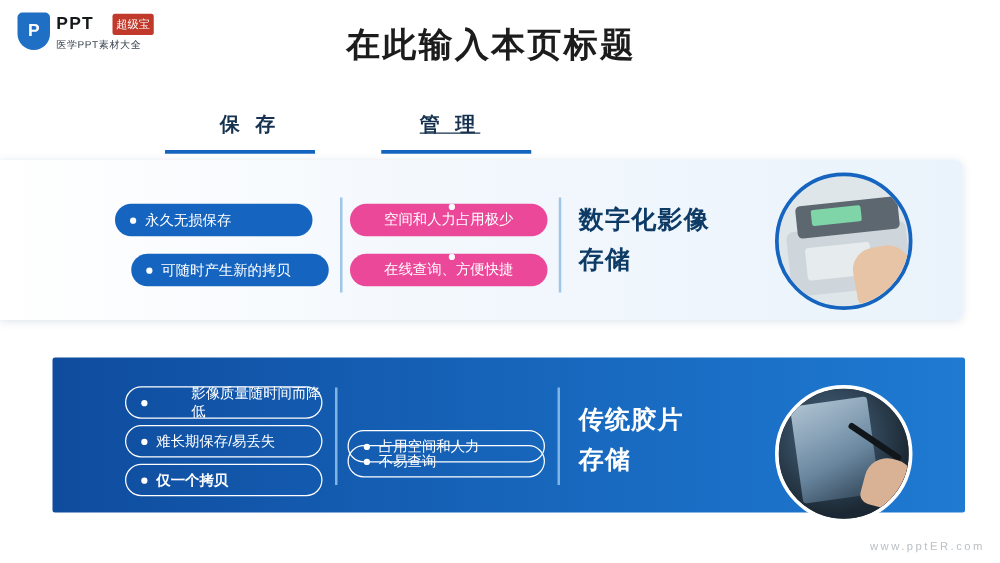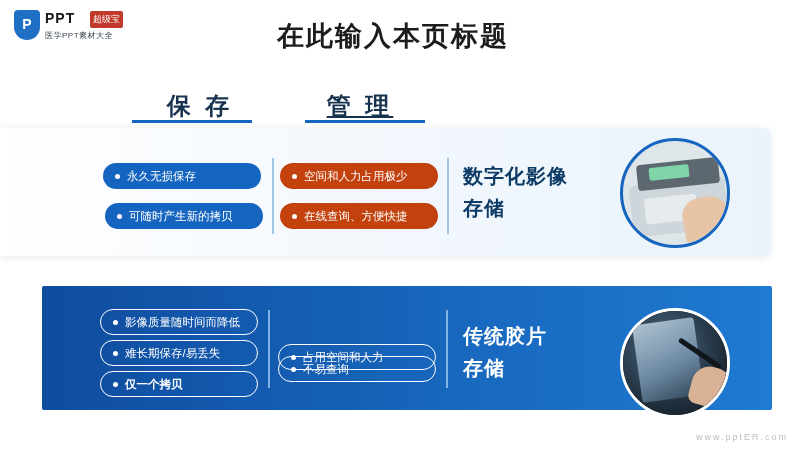--- a/index.html
+++ b/index.html
@@ -80,21 +80,21 @@
     text-align: center;
     font-size: 27px;
     font-weight: bold;
     color: #1c1c1c;
     letter-spacing: 2px;
   }
 
   
   .col-head {
     position: absolute;
-    font-size: 24px;
+    font-size: 16px;
     font-weight: bold;
     color: #16324f;
     letter-spacing: 4px;
   }
   #head-save { left: 140px; top: 90px; width: 120px; text-align: center; }
   #head-manage { left: 300px; top: 90px; width: 120px; text-align: center; text-decoration: underline; }
   .col-underline {
     position: absolute;
     height: 3px;
     background: #1565c0;
@@ -136,26 +136,27 @@
     color: #ffffff;
   }
   .pill.filled .dot { background: #ffffff; }
   .pill.outline-white {
     border: 1px solid #ffffff;
     color: #ffffff;
     background: transparent;
   }
   .pill.outline-white .dot { background: #ffffff; }
   .pill.filled-light {
-    background: #c2410c;
+    background: #ec4899;
     color: #ffffff;
+    flex-direction: column;
   }
   .pill.filled-light .dot { background: #ffffff; }
 
-  #pill-a1 { left: 103px; top: 163px; width: 158px; }
+  #pill-a1 { left: 92px; top: 163px; width: 158px; }
   #pill-a2 { left: 105px; top: 203px; width: 158px; text-align: right; }
   #pill-b1 { left: 280px; top: 163px; width: 158px; }
   #pill-b2 { left: 280px; top: 203px; width: 158px; }
 
   .v-sep {
     position: absolute;
     width: 2px;
     background: #9ec6e8;
   }
   #sep-1 { left: 272px; top: 158px; height: 76px; }
@@ -290,21 +291,21 @@
   
   #panel-bottom {
     position: absolute;
     left: 42px;
     top: 286px;
     width: 730px;
     height: 124px;
     background: linear-gradient(to right, #0f4c9e 0%, #1767bd 55%, #1f7ad1 100%);
     border-radius: 2px;
   }
-  #pill-c1 { left: 100px; top: 309px; width: 158px; }
+  #pill-c1 { left: 100px; top: 309px; width: 158px; gap: 28px; }
   #pill-c2 { left: 100px; top: 340px; width: 158px; }
   #pill-c3 { left: 100px; top: 371px; width: 158px; font-weight: bold; }
   #pill-d1 { left: 278px; top: 344px; width: 158px; }
   #pill-d2 { left: 278px; top: 356px; width: 158px; align-items: center; }
 
   #sep-3 { left: 268px; top: 310px; height: 78px; background: #7fb4e4; }
   #sep-4 { left: 446px; top: 310px; height: 78px; background: #7fb4e4; }
 
   #label-film {
     position: absolute;

